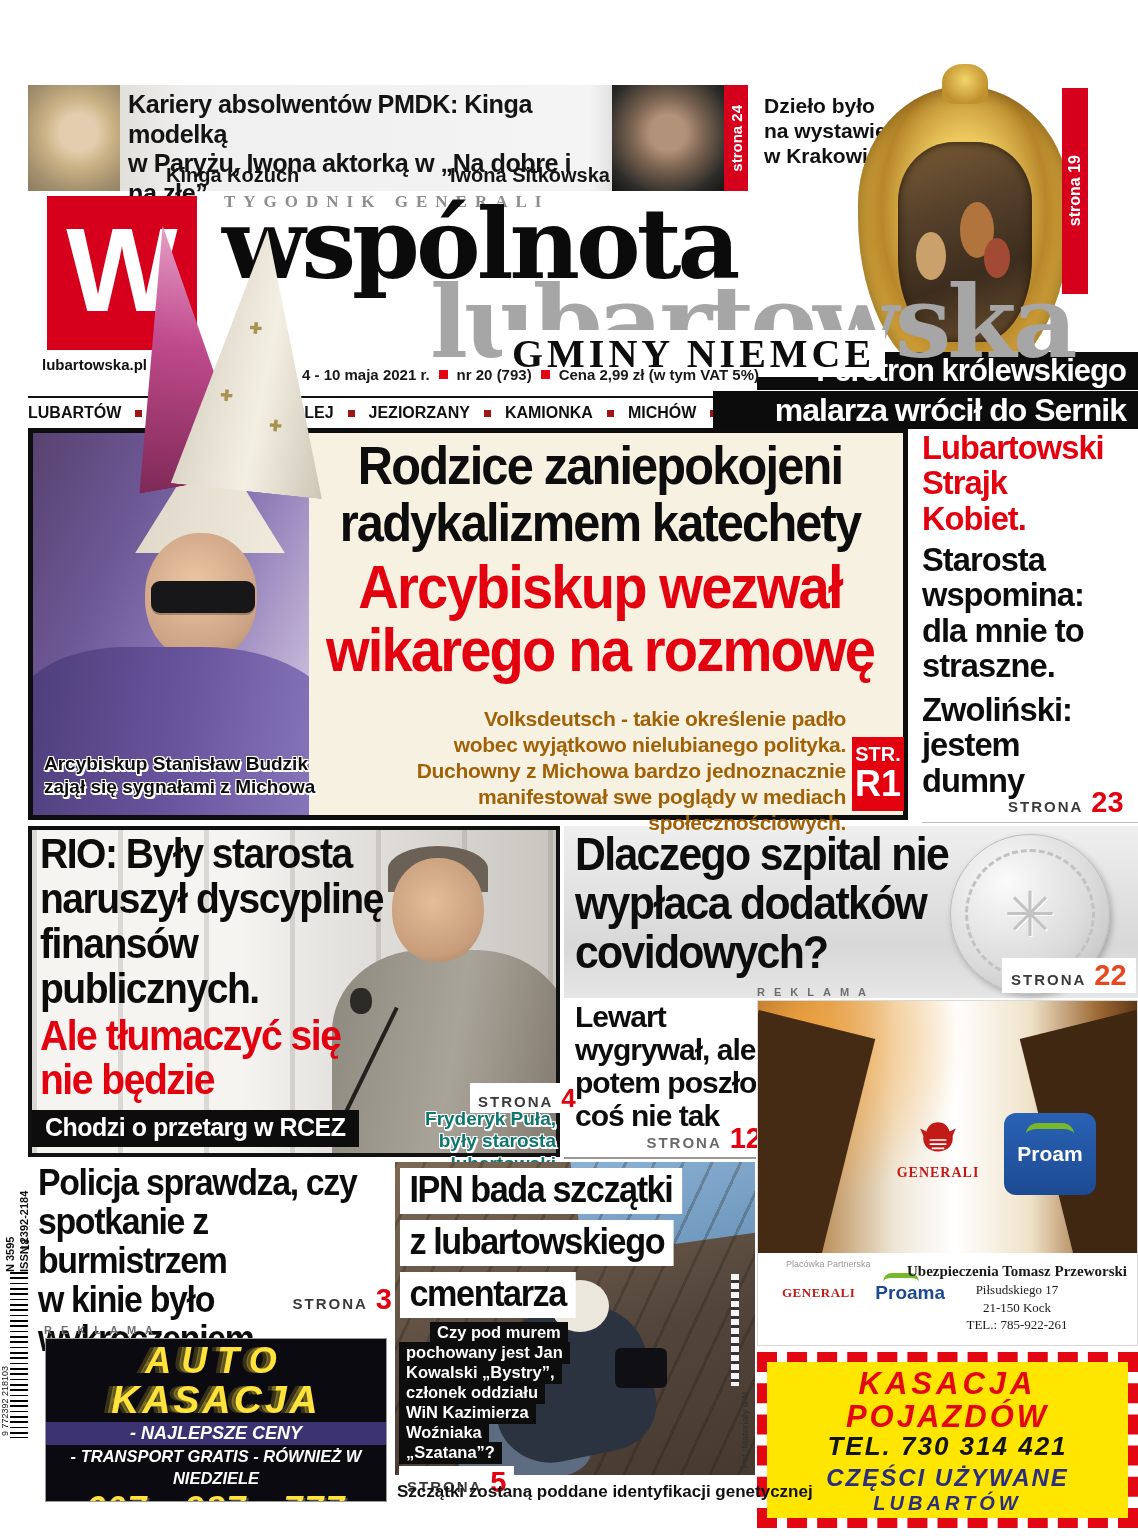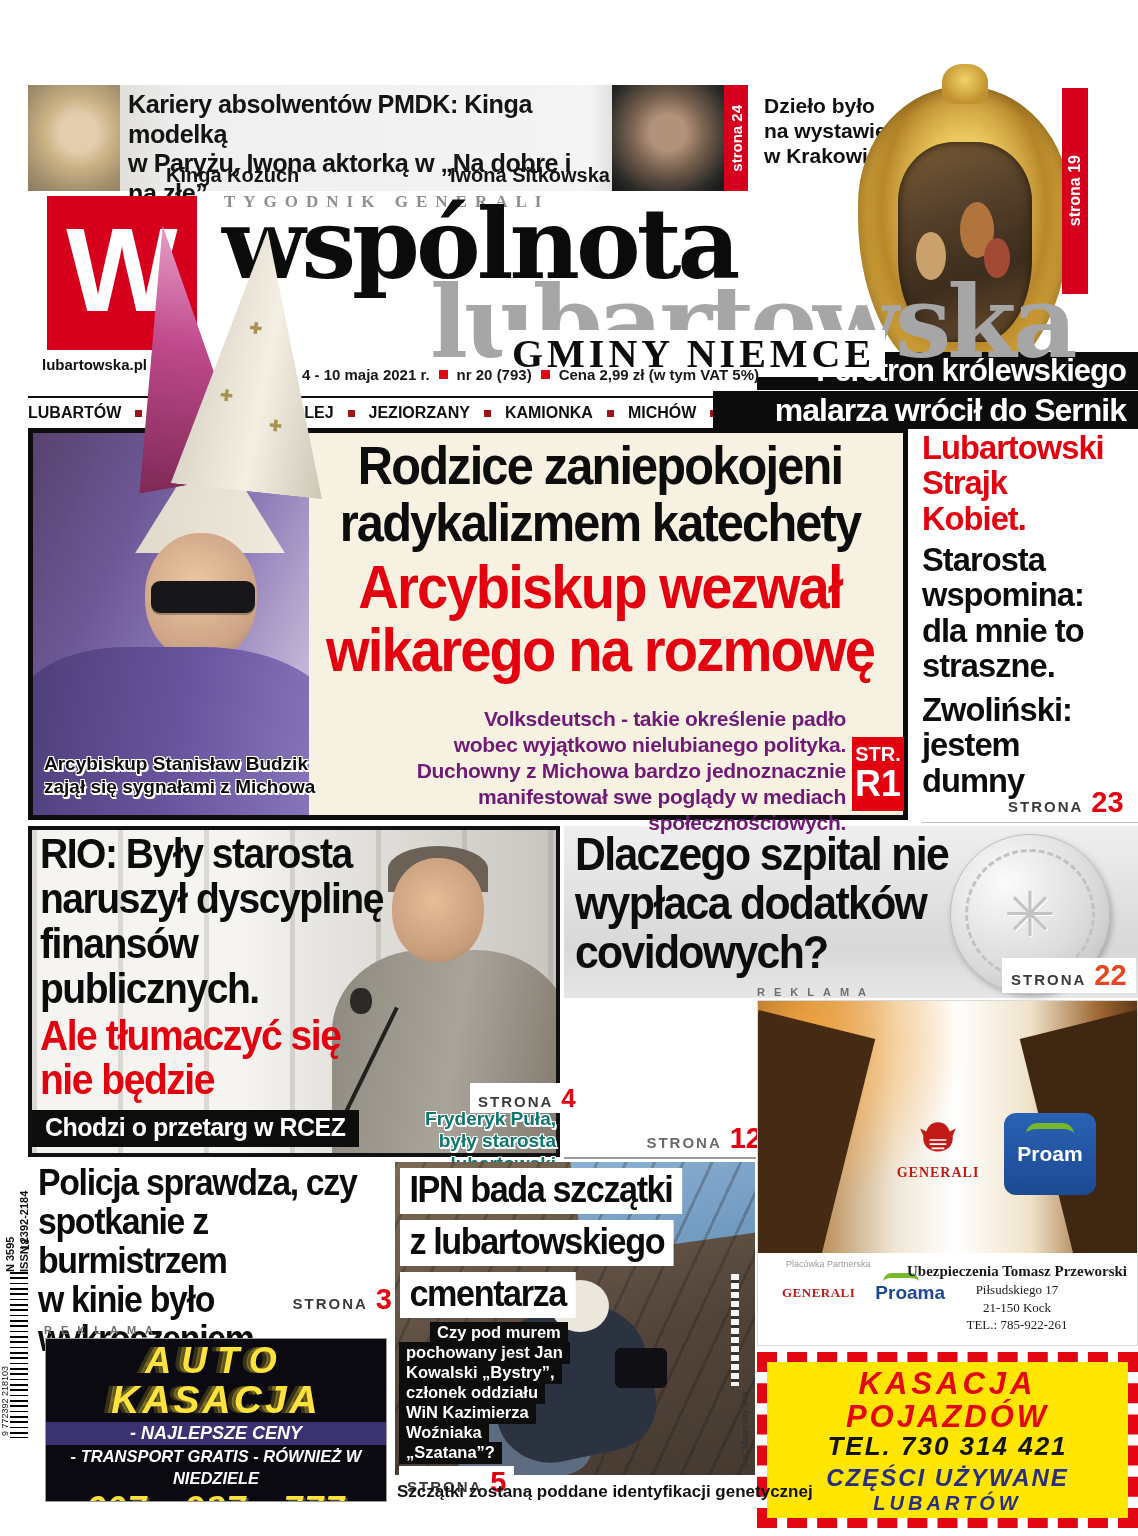--- a/index.html
+++ b/index.html
@@ -57,21 +57,21 @@
 
   
   .main-box { left:28px; top:428px; width:880px; height:392px; border:5px solid #0d0d0d; background:#f7f1e2; z-index:1; }
   .bishop-photo { left:33px; top:433px; width:276px; height:382px; background:linear-gradient(115deg,#57426f 0%,#6d5896 30%,#8a77b5 55%,#b7a8cf 78%,#ded7ea 100%); overflow:hidden; z-index:1; }
   .bp-mitre-base { position:absolute; left:92px; top:0; width:170px; height:120px; background:linear-gradient(100deg,#ddd6c7,#f2ecdf); clip-path:polygon(6% 100%,50% 0,94% 100%); }
   .bp-face { position:absolute; left:112px; top:100px; width:112px; height:128px; border-radius:48%; background:radial-gradient(circle at 45% 40%, #ecc7a2, #cda486 65%, #a87f60); }
   .bp-glasses { position:absolute; left:118px; top:148px; width:104px; height:32px; background:#17171a; border-radius:9px; box-shadow:0 2px 0 rgba(0,0,0,.25); }
   .bp-shoulder { position:absolute; left:-16px; top:214px; width:320px; height:180px; background:linear-gradient(100deg,#4c3c77,#68549d 50%,#8d7cc0); border-radius:34% 42% 0 0; }
   .ms-black { left:300px; top:438px; width:600px; text-align:center; font-size:53px; line-height:1.07; font-weight:bold; letter-spacing:-2px; color:#0d0d0d; transform:scaleX(.92); transform-origin:center; z-index:2; }
   .ms-red { left:300px; top:556px; width:600px; text-align:center; font-size:61px; line-height:1.04; font-weight:bold; letter-spacing:-2px; color:#e3000f; transform:scaleX(.92); transform-origin:center; z-index:2; }
-  .ms-deck { left:318px; top:706px; width:528px; text-align:right; font-size:21px; font-weight:bold; line-height:1.24; letter-spacing:-0.3px; color:#701a75; z-index:2; }
+  .ms-deck { left:318px; top:706px; width:528px; text-align:right; font-size:21px; font-weight:bold; line-height:1.24; letter-spacing:-0.3px; color:#a16207; z-index:2; }
   .ms-pagebox { left:852px; top:737px; width:52px; height:74px; background:#e3000f; color:#fff; text-align:center; z-index:2; }
   .ms-pagebox .l1 { font-size:20px; font-weight:bold; margin-top:6px; }
   .ms-pagebox .l2 { font-size:36px; font-weight:bold; line-height:1; }
   .ms-caption { left:44px; top:752px; font-size:19px; font-weight:bold; line-height:1.22; color:#0d0d0d; z-index:3; }
 
   
   .rr { width:216px; left:922px; letter-spacing:-1px; font-weight:bold; line-height:1.04; transform-origin:left; }
   .rr-red { top:430px; font-size:34px; color:#e3000f; transform:scaleX(.96); }
   .rr-b1 { top:542px; font-size:34px; color:#0d0d0d; transform:scaleX(.96); }
   .rr-b2 { top:692px; font-size:34px; color:#0d0d0d; transform:scaleX(.96); }
@@ -322,20 +322,24 @@
   <div class="abs hosp-headline pre">Dlaczego szpital nie
 wypłaca dodatków
 covidowych?</div>
   <div class="abs coin">
     <span class="coin-orn">✳</span>
   </div>
   <div class="abs strona hosp-strona">
     <span class="lab">STRONA</span>
     <span class="num">22</span>
   </div>
+  <div class="abs lewart pre">Lewart
+wygrywał, ale
+potem poszło
+coś nie tak</div>
   <div class="abs strona lewart-strona">
     <span class="lab">STRONA</span>
     <span class="num">12</span>
   </div>
   <div class="abs mid-divider"></div>
 
   <div class="abs reklama reklama-right">REKLAMA</div>
   <div class="abs generali-ad">
     <div class="ga-photo">
       <div class="ga-lapel-l"></div>

